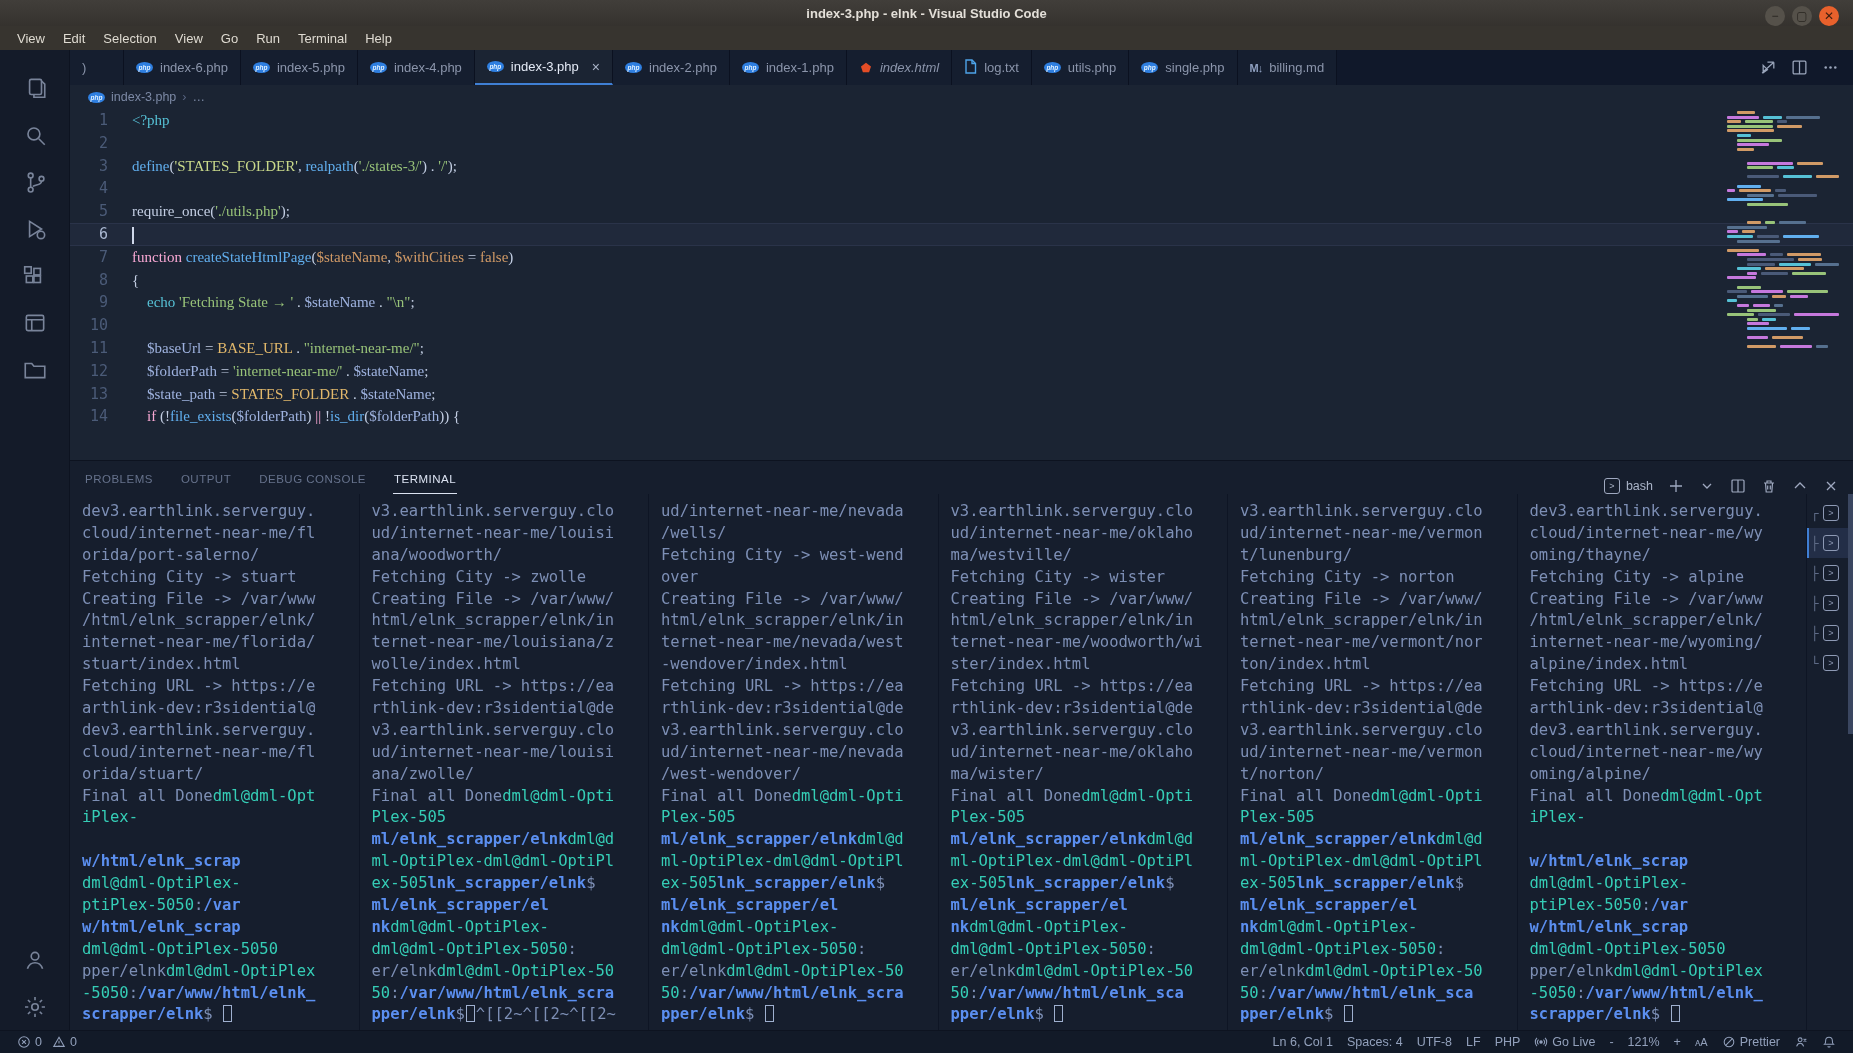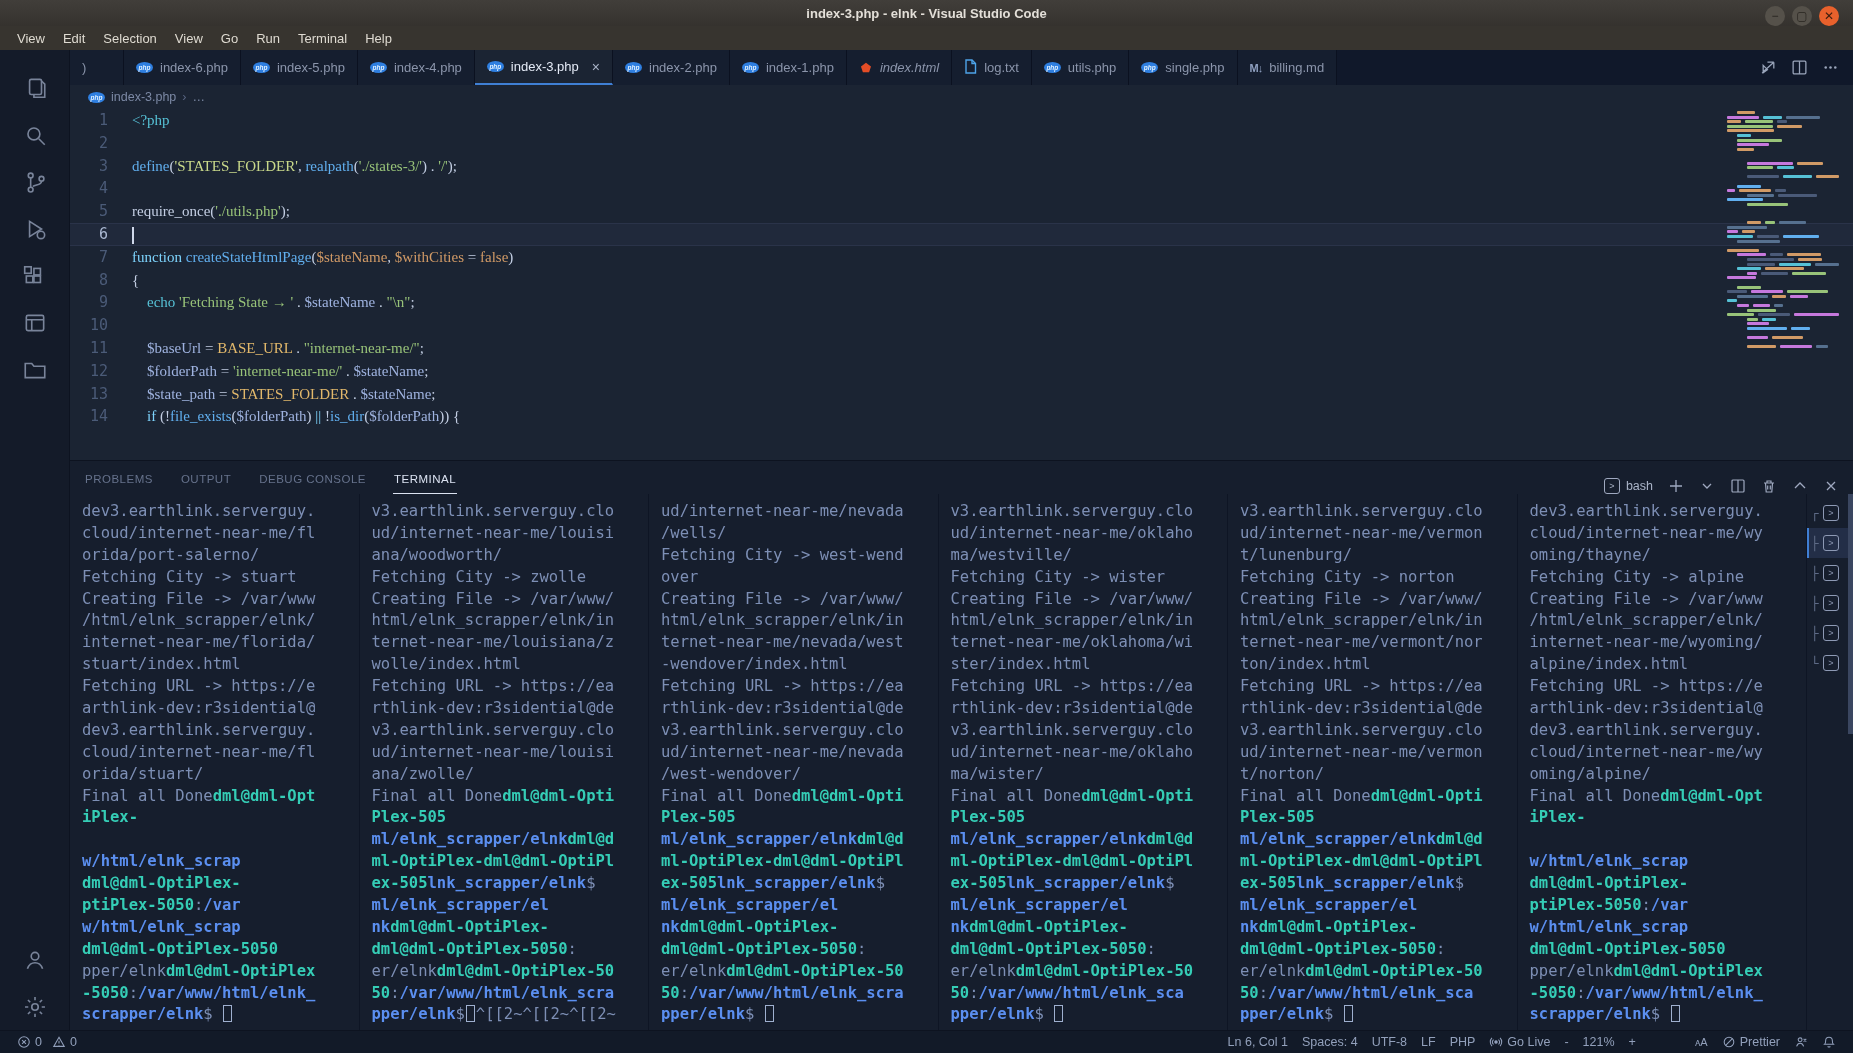--- a/index.html
+++ b/index.html
@@ -52,21 +52,21 @@
     background:#1b2433; color:#7c89a5; font-size:12.5px; }
 
   
   #editor { position:relative; height:351px; background:#1b2433; overflow:hidden; }
   .code-line { display:flex; height:22.8px; line-height:22.8px; font-size:15px; }
   .code-line .ln { width:62px; text-align:right; padding-right:24px; color:#4b5b78; flex:none;
     font-family:"DejaVu Sans Mono",monospace; }
   .code-line.current { background:#20293b; box-shadow:inset 0 1px 0 #2a3349, inset 0 -1px 0 #2a3349; }
   .code-line.current .ln { color:#aab8d2; }
   .code-text { white-space:pre; font-family:Liberation Serif, serif; }
-  .tk-kw{color:#7dd3fc} .tk-fn{color:#61afef} .tk-st{color:#98c379} .tk-sy{color:#c9d98a}
+  .tk-kw{color:#f9a8d4} .tk-fn{color:#61afef} .tk-st{color:#98c379} .tk-sy{color:#c9d98a}
   .tk-pa{color:#d19a66} .tk-co{color:#e2b86b} .tk-vr{color:#9fb3e0} .tk-cy{color:#56c1d6}
   .tk-fg{color:#c3cee3}
   .cursor-bar { display:inline-block; width:2px; height:17px; background:#cfd8ea; vertical-align:middle; }
 
   #minimap { position:absolute; right:14px; top:2px; width:112px; }
   .mm-row { display:flex; gap:4px; margin-bottom:1.6px; }
   .mm-seg { height:3px; border-radius:1px; }
 
   
   #panel { height:570px; background:#161e2d; border-top:1px solid #0d1320; display:flex; flex-direction:column; }
@@ -76,21 +76,21 @@
   #panel-controls { margin-left:auto; display:flex; align-items:center; gap:15px; color:#9fa9c0; }
   #panel-controls .shell { display:flex; align-items:center; gap:6px; font-size:12.5px; color:#aab4c8; }
   .term-glyph { width:16px; height:16px; border:1px solid #9fa9c0; border-radius:3px;
     font-size:9px; display:inline-flex; align-items:center; justify-content:center; }
   #panel-controls svg { width:16px; height:16px; }
 
   #term-area { flex:1; display:flex; min-height:0; }
   .term-col { flex:1; padding:7px 2px 0 12px; border-right:1px solid #0e1524; overflow:hidden; }
   .term-line { height:21.9px; line-height:21.9px; font-size:15.5px; white-space:pre;
     font-family:"DejaVu Sans Mono",monospace; color:#7d8fb5; }
-  .ts-t { color:#35cdb6; font-weight:700; }
+  .ts-t { color:#35cdb6; font-weight:400; }
   .ts-b { color:#5b8ff0; font-weight:700; }
   .term-cursor { display:inline-block; width:9px; height:17px; border:1px solid #9fb0cf;
     vertical-align:-3px; margin:0 1px; }
 
   #term-rail { width:46px; background:#161e2d; padding-top:4px; position:relative; }
   .rail-item { height:30px; display:flex; align-items:center; color:#5d6a86; padding-left:4px; }
   .rail-item .tree { font-family:"DejaVu Sans Mono",monospace; font-size:13px; width:12px; }
   .rail-item .term-glyph { border-color:#8d99b4; color:#8d99b4; }
   .rail-item.active { background:#232e47; border-left:2px solid #3f7fd4; padding-left:2px; }
   #rail-scrollbar { position:absolute; right:0; top:0; width:5px; height:240px; background:#3a4660; }
@@ -614,21 +614,21 @@
             <div class="term-line"><span class="ts-t">50</span><span>:</span><span class="ts-b">/var/www/html/elnk_scra</span></div>
             <div class="term-line"><span class="ts-b">pper/elnk</span><span>$ </span><span class="term-cursor"></span></div>
           </div>
           <div class="term-col">
             <div class="term-line"><span>v3.earthlink.serverguy.clo</span></div>
             <div class="term-line"><span>ud/internet-near-me/oklaho</span></div>
             <div class="term-line"><span>ma/westville/</span></div>
             <div class="term-line"><span>Fetching City -&gt; wister</span></div>
             <div class="term-line"><span>Creating File -&gt; /var/www/</span></div>
             <div class="term-line"><span>html/elnk_scrapper/elnk/in</span></div>
-            <div class="term-line"><span>ternet-near-me/oklahoma/wi</span></div>
+            <div class="term-line"><span>ternet-near-me/woodworth/wi</span></div>
             <div class="term-line"><span>ster/index.html</span></div>
             <div class="term-line"><span>Fetching URL -&gt; https://ea</span></div>
             <div class="term-line"><span>rthlink-dev:r3sidential@de</span></div>
             <div class="term-line"><span>v3.earthlink.serverguy.clo</span></div>
             <div class="term-line"><span>ud/internet-near-me/oklaho</span></div>
             <div class="term-line"><span>ma/wister/</span></div>
             <div class="term-line"><span>Final all Done</span><span class="ts-t">dml@dml-Opti</span></div>
             <div class="term-line"><span class="ts-t">Plex-505</span></div>
             <div class="term-line"><span class="ts-b">ml/elnk_scrapper/elnk</span><span class="ts-t">dml@d</span></div>
             <div class="term-line"><span class="ts-t">ml-OptiPlex-dml@dml-OptiPl</span></div>
@@ -763,21 +763,21 @@
       <div class="sb-item">
         <span>-</span>
       </div>
       <div class="sb-item">
         <span>121%</span>
       </div>
       <div class="sb-item">
         <span>+</span>
       </div>
       <div class="sb-item">
-        <span style="font-size:11px;margin-left:45px;">ᴀA</span>
+        <span style="font-size:11px;">ᴀA</span>
       </div>
       <div class="sb-item">
         <svg viewBox="0 0 16 16" fill="none" stroke="currentColor" stroke-width="1.2">
           <circle cx="8" cy="8" r="5.5"></circle>
           <path d="M4.2 11.8l7.6-7.6"></path>
         </svg>
         <span>Prettier</span>
       </div>
       <div class="sb-item">
         <svg viewBox="0 0 16 16" fill="none" stroke="currentColor" stroke-width="1.2">

